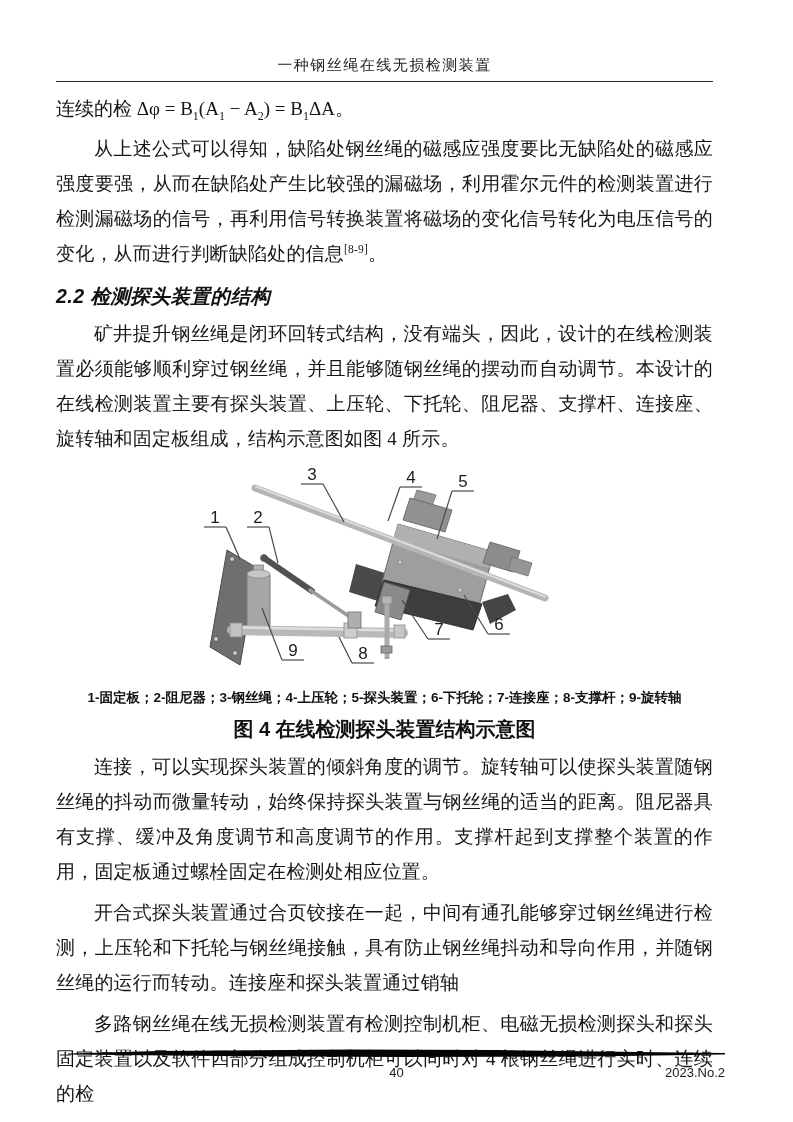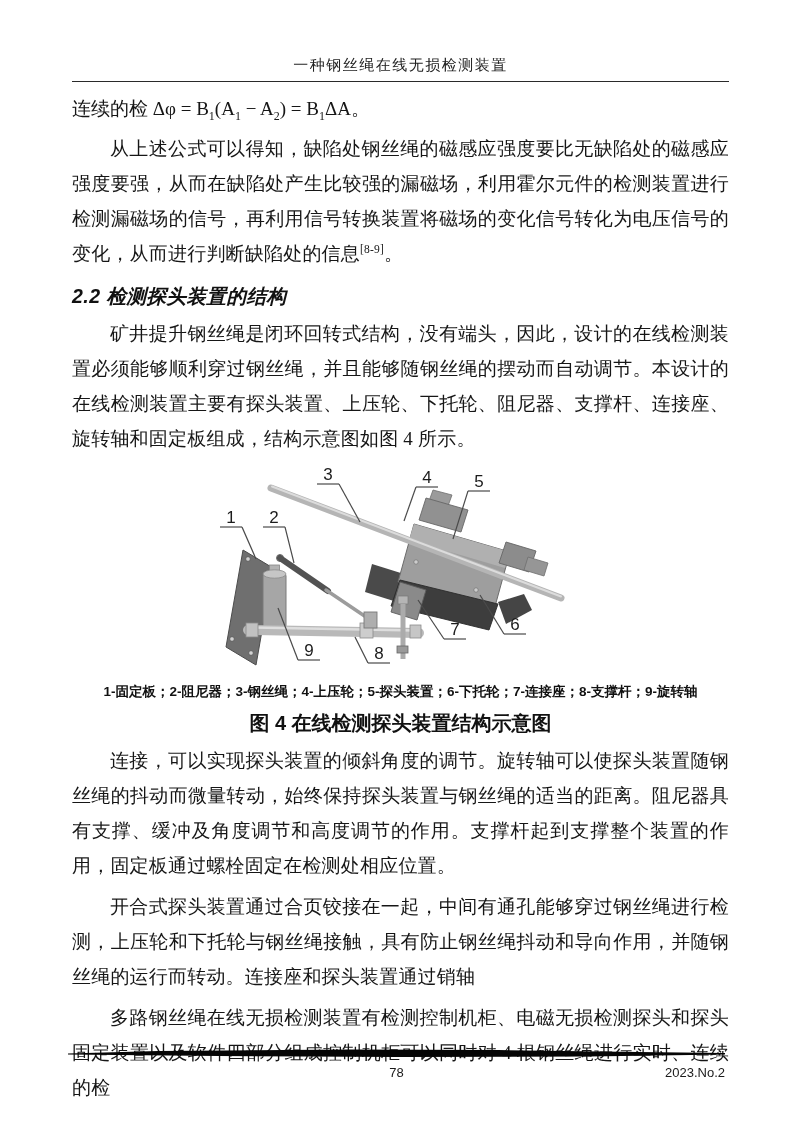--- a/index.html
+++ b/index.html
@@ -1,20 +1,20 @@
 <!DOCTYPE html>
 <html><head>
 <meta charset="utf-8">
 <style>
   html,body{margin:0;padding:0;}
   body{
     width:793px;height:1122px;background:#ffffff;position:relative;overflow:hidden;
     font-family:"Liberation Serif","DejaVu Serif",serif;color:#161616;
   }
-  .content{position:absolute;left:72px;top:56px;width:657px;}
+  .content{position:absolute;left:56px;top:56px;width:657px;}
   .doc-header{
     text-align:center;font-size:15px;letter-spacing:1.5px;color:#222;
     padding-bottom:6px;border-bottom:1.6px solid #2a2a2a;
   }
   .formula-line{font-size:19px;margin:11px 0 0 0;line-height:32px;}
   .formula-line sub{font-size:12px;line-height:0;}
   p.body-para{
     font-size:19px;line-height:35px;margin:6px 0 0 0;
     text-align:justify;text-justify:inter-character;text-indent:2em;
     letter-spacing:0.2px;
@@ -23,21 +23,21 @@
     font-family:"Liberation Sans","DejaVu Sans",sans-serif;
     font-size:19.5px;font-weight:bold;margin:12px 0 2px 0;color:#111;
     letter-spacing:0.5px;
     font-style:italic;
   }
   sup.ref{font-size:11.5px;line-height:0;}
   .figure-block{margin-top:6px;}
   svg.diagram{display:block;margin-left:104px;}
   .fig-legend{
     font-family:"Liberation Sans","DejaVu Sans",sans-serif;font-weight:bold;
-    font-size:13.5px;text-align:center;margin-top:3px;color:#111;white-space:nowrap;
+    font-size:13.5px;text-align:center;margin-top:9px;color:#111;white-space:nowrap;
   }
   .fig-caption{
     font-family:"Liberation Sans","DejaVu Sans",sans-serif;font-weight:bold;
     font-size:20px;text-align:center;margin-top:9px;color:#111;
   }
   .doc-footer{position:absolute;left:68px;top:1044px;width:657px;}
   .footer-texts{
     position:relative;height:22px;margin-top:3px;
     font-family:"Liberation Sans","DejaVu Sans",sans-serif;font-size:13px;color:#1a1a1a;
   }
@@ -163,16 +163,16 @@
   <p class="body-para">开合式探头装置通过合页铰接在一起，中间有通孔能够穿过钢丝绳进行检测，上压轮和下托轮与钢丝绳接触，具有防止钢丝绳抖动和导向作用，并随钢丝绳的运行而转动。连接座和探头装置通过销轴</p>
   <p class="body-para">多路钢丝绳在线无损检测装置有检测控制机柜、电磁无损检测探头和探头固定装置以及软件四部分组成控制机柜可以同时对 4 根钢丝绳进行实时、连续的检</p>
 
 </div>
 
 <div class="doc-footer">
   <svg width="657" height="9" viewBox="0 0 657 9">
     <polygon points="0,4.5 90,2 280,0.5 430,1 570,3 657,4 657,5.5 520,7.5 330,8 150,7 0,5.5" fill="#050505"></polygon>
   </svg>
   <div class="footer-texts">
-    <span class="page-num">78</span>
+    <span class="page-num">40</span>
     <span class="issue-num">2023.No.2</span>
   </div>
 </div>
 
 </body></html>

